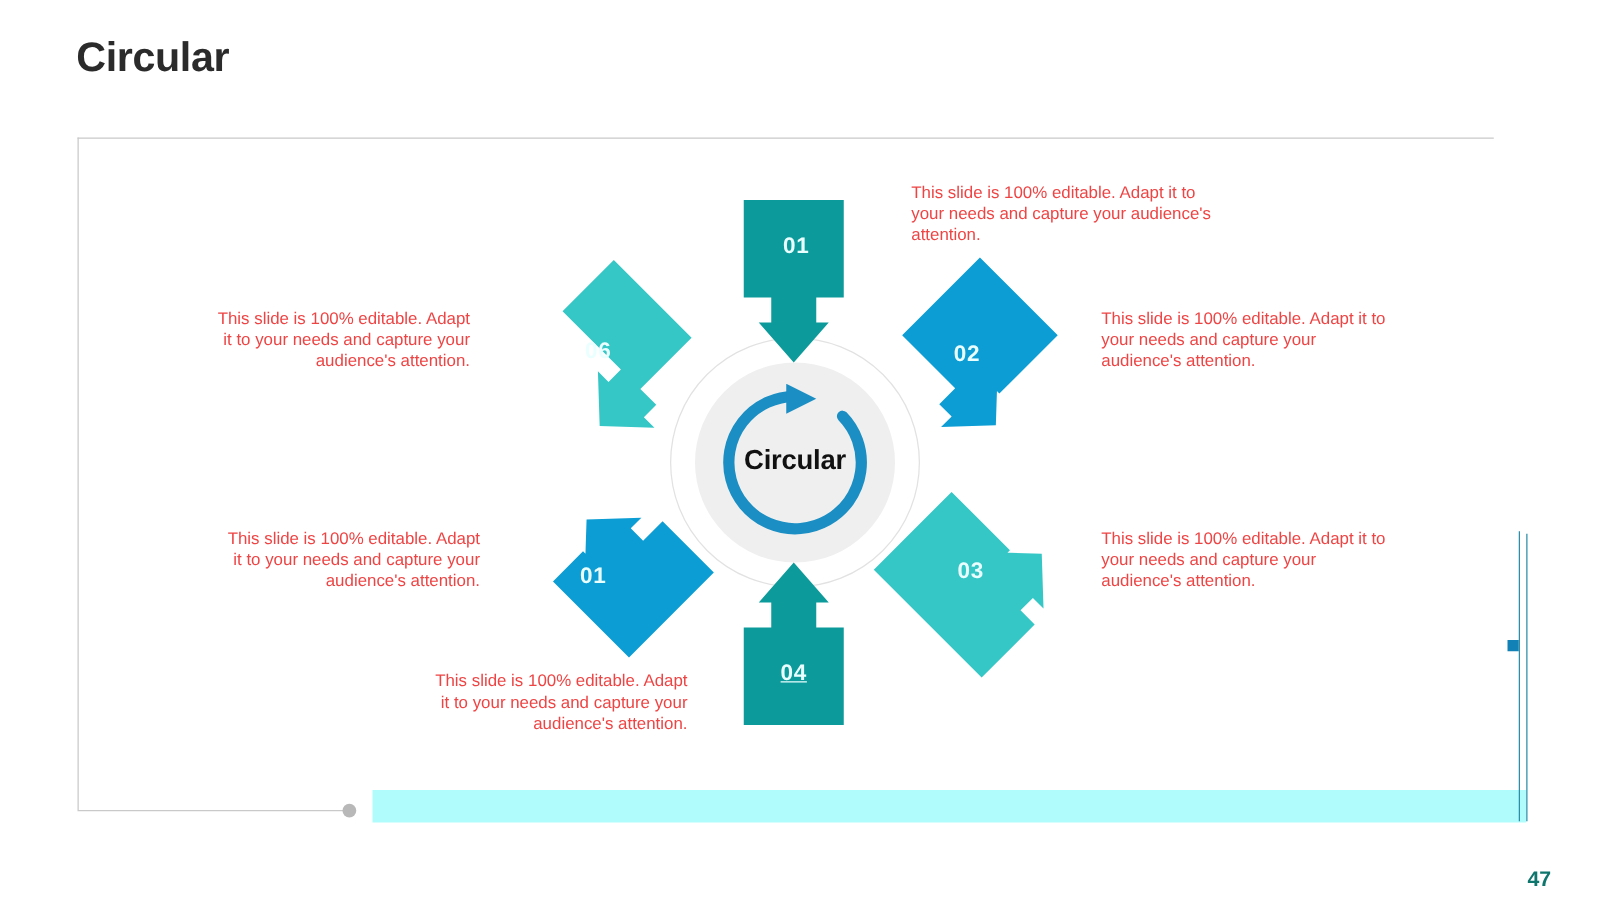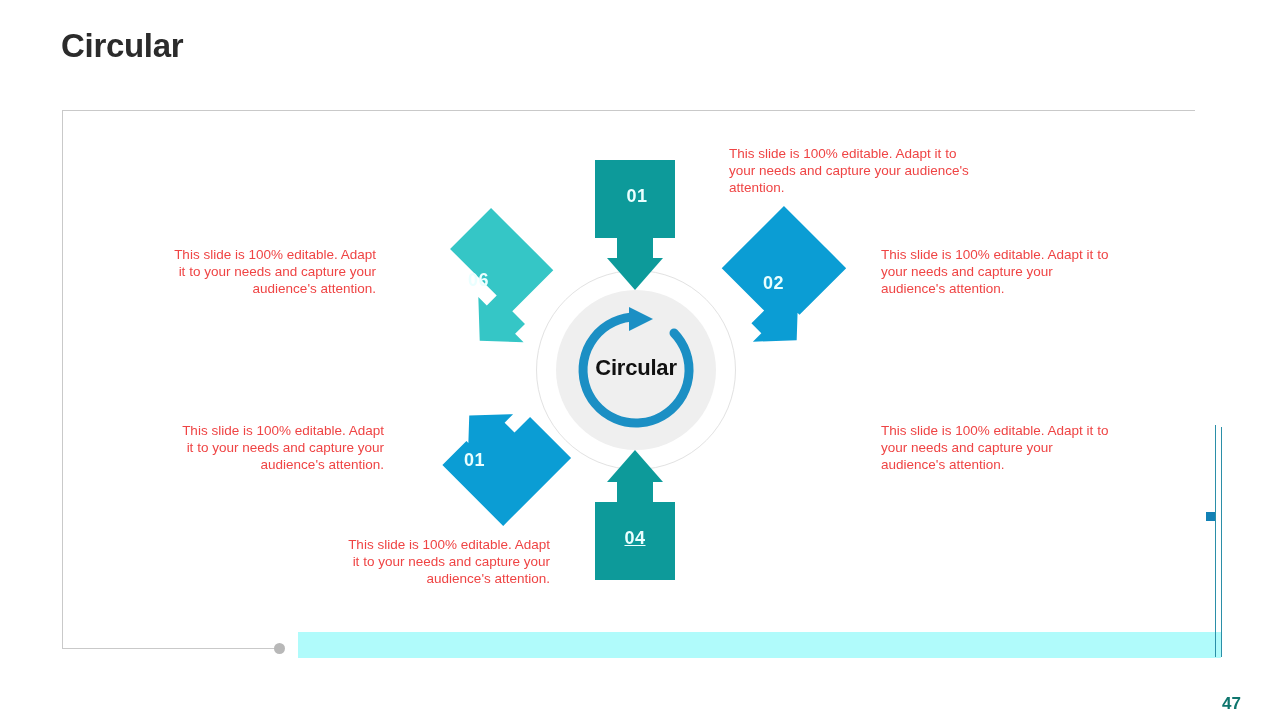--- a/index.html
+++ b/index.html
@@ -142,20 +142,28 @@
 
   <div class="shape" id="shape-02">
     <svg width="132" height="110" viewBox="0 0 132 110">
       <g transform="rotate(-45 66 55)">
         <path d="M36,4 H124 V92 H58 V78 H70 L38,108 L6,78 H18 V64 H36 Z" fill="#0b9dd4"></path>
       </g>
     </svg>
     <span class="num">02</span>
   </div>
 
+  <div class="shape" id="shape-03">
+    <svg width="132" height="112" viewBox="0 0 132 112">
+      <g transform="rotate(45 66 56)">
+        <path d="M10,18 H76 V32 H64 L96,2 L128,32 H116 V46 H132 V106 H10 Z" fill="#35c6c6"></path>
+      </g>
+    </svg>
+    <span class="num">03</span>
+  </div>
 
   <div class="shape" id="shape-04">
     <svg width="80" height="130" viewBox="0 0 80 130">
       <path d="M40,0 L68,32 H58 V52 H80 V130 H0 V52 H22 V32 H12 Z" fill="#0d9a9a"></path>
     </svg>
     <span class="num">04</span>
   </div>
 
   <div class="shape" id="shape-05">
     <svg width="132" height="110" viewBox="0 0 132 110">

